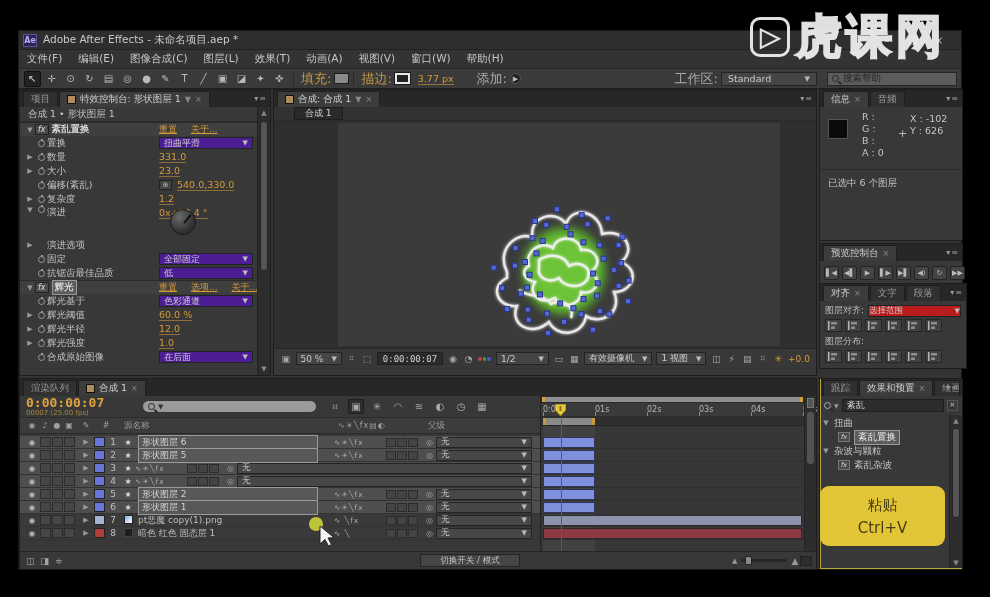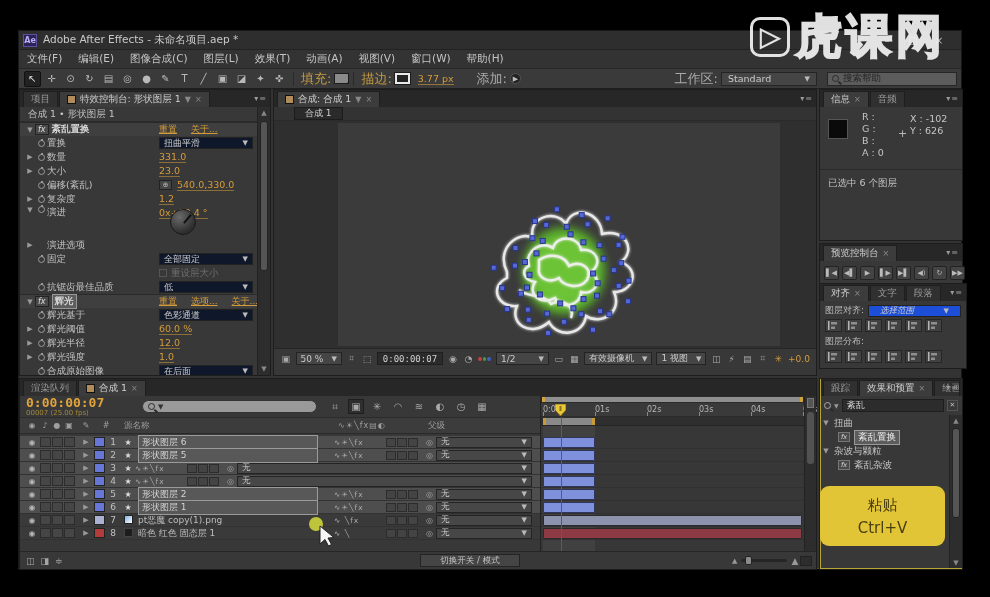--- a/index.html
+++ b/index.html
@@ -68,21 +68,21 @@
   .stopwatch { width:7px; height:7px; border:1px solid #9a9a9a; border-radius:50%; position:relative; }
   .stopwatch::before { content:""; position:absolute; left:2px; top:-2px; width:2px; height:2px; background:#9a9a9a; }
   .fx-row .lbl { white-space:nowrap; overflow:hidden; }
   .fx-row .valzone { position:absolute; left:139px; right:4px; display:flex; align-items:center; }
   .fx-head { background:#3f3f3f; border-top:1px solid #2a2a2a; }
   .fx-badge { font-style:italic; font-size:8px; color:#ddd; background:#4a4a4a; border:1px solid #222;
     padding:0 2px; margin-right:3px; flex:none; }
   .fx-name { color:#d5d5d5; font-weight:bold; white-space:nowrap; }
   .fx-name.hl { background:#5d5d5d; border:1px solid #999; padding:0 2px; }
   .fx-link { color:#d49b3a; font-size:9px; text-decoration:underline; white-space:nowrap; }
-  .dropdown { height:12px; background:#0f172a; border:1px solid #222; color:#ccc; font-size:9px;
+  .dropdown { height:12px; background:#4c1d95; border:1px solid #222; color:#ccc; font-size:9px;
     display:flex; align-items:center; padding:0 4px; width:100%; }
   .orange { color:#d49b3a; }
   .val-underline { border-bottom:1px solid rgba(212,155,58,.55); font-size:9.5px; }
   .dial-row { height:32px; }
   .dial { width:26px; height:26px; border-radius:50%; position:absolute; left:150px; top:3px;
     background:radial-gradient(circle at 35% 30%, #6a6a6a, #2e2e2e 70%); border:1px solid #191919; }
   .dial::after { content:""; position:absolute; left:12px; top:2px; width:1.5px; height:11px; background:#111; transform:rotate(40deg); transform-origin:bottom; }
   .disabled-txt { color:#6f6f6f; }
   .vscroll { position:absolute; right:0; top:17px; bottom:0; width:13px; background:#2d2d2d; border-left:1px solid #222; }
   .vscroll .arr { height:12px; color:#888; font-size:7px; text-align:center; line-height:12px; }
@@ -108,21 +108,21 @@
   .info-col1 { position:absolute; left:42px; top:4px; line-height:12px; }
   .info-plus { position:absolute; left:78px; top:20px; color:#bbb; font-size:11px; }
   .info-col2 { position:absolute; left:90px; top:6px; line-height:12px; }
   .info-div { position:absolute; left:0; right:0; top:62px; height:1px; background:#2a2a2a; }
   .info-sel { position:absolute; left:8px; top:70px; }
   .transport { display:flex; align-items:center; gap:3px; padding:5px 4px; }
   .tr-btn { min-width:15px; height:14px; background:#444; border:1px solid #232323; color:#bbb; font-size:7px;
     display:flex; align-items:center; justify-content:center; padding:0 2px; border-radius:2px; white-space:nowrap; }
   .align-body { padding:3px 5px; font-size:9px; color:#bdbdbd; }
   .align-row1 { display:flex; align-items:center; gap:4px; margin-bottom:2px; }
-  .align-dd { height:12px; flex:1; background:#1d4ed8; border:1px solid #222; font-size:8.5px; color:#ccc; display:flex; align-items:center; padding:0 11px;font-style:italic; }
+  .align-dd { height:12px; flex:1; background:#b91c1c; border:1px solid #222; font-size:8.5px; color:#ccc; display:flex; align-items:center; padding:0 0; }
   .icon-grid { display:flex; gap:3px; margin:2px 0 3px 0; }
   .icon-grid svg { background:transparent; }
 
   
   .tl-toolbar { position:absolute; left:0; top:17px; width:520px; height:22px; background:#383838;
     display:flex; align-items:center; border-bottom:1px solid #2b2b2b; }
   .tc-block { padding-left:6px; width:122px; flex:none; }
   .tc-main { color:#e0a33c; font-size:13px; font-weight:bold; font-family:"DejaVu Sans Mono",monospace; line-height:12px; }
   .tc-sub { color:#a4873a; font-size:7px; }
   .tl-search { width:175px; height:13px; background:#9a9a9a; border:1px solid #333; border-radius:7px;
@@ -382,29 +382,20 @@
             <span class="tw"></span>
             <span class="sw">
               <span class="stopwatch"></span>
             </span>
             <span class="lbl">固定</span>
             <span class="valzone">
               <span class="dropdown">
                 <span>全部固定</span>
                 <span class="dd-arrow">▼</span>
               </span>
-            </span>
-          </div>
-          <div class="fx-row">
-            <span class="tw"></span>
-            <span class="sw"></span>
-            <span class="lbl disabled-txt"></span>
-            <span class="valzone">
-              <span style="width: 8px; height: 8px; border: 1px solid rgb(85, 85, 85); margin-right: 4px;"></span>
-              <span class="disabled-txt">重设层大小</span>
             </span>
           </div>
           <div class="fx-row">
             <span class="tw"></span>
             <span class="sw">
               <span class="stopwatch"></span>
             </span>
             <span class="lbl">抗锯齿最佳品质</span>
             <span class="valzone">
               <span class="dropdown">

